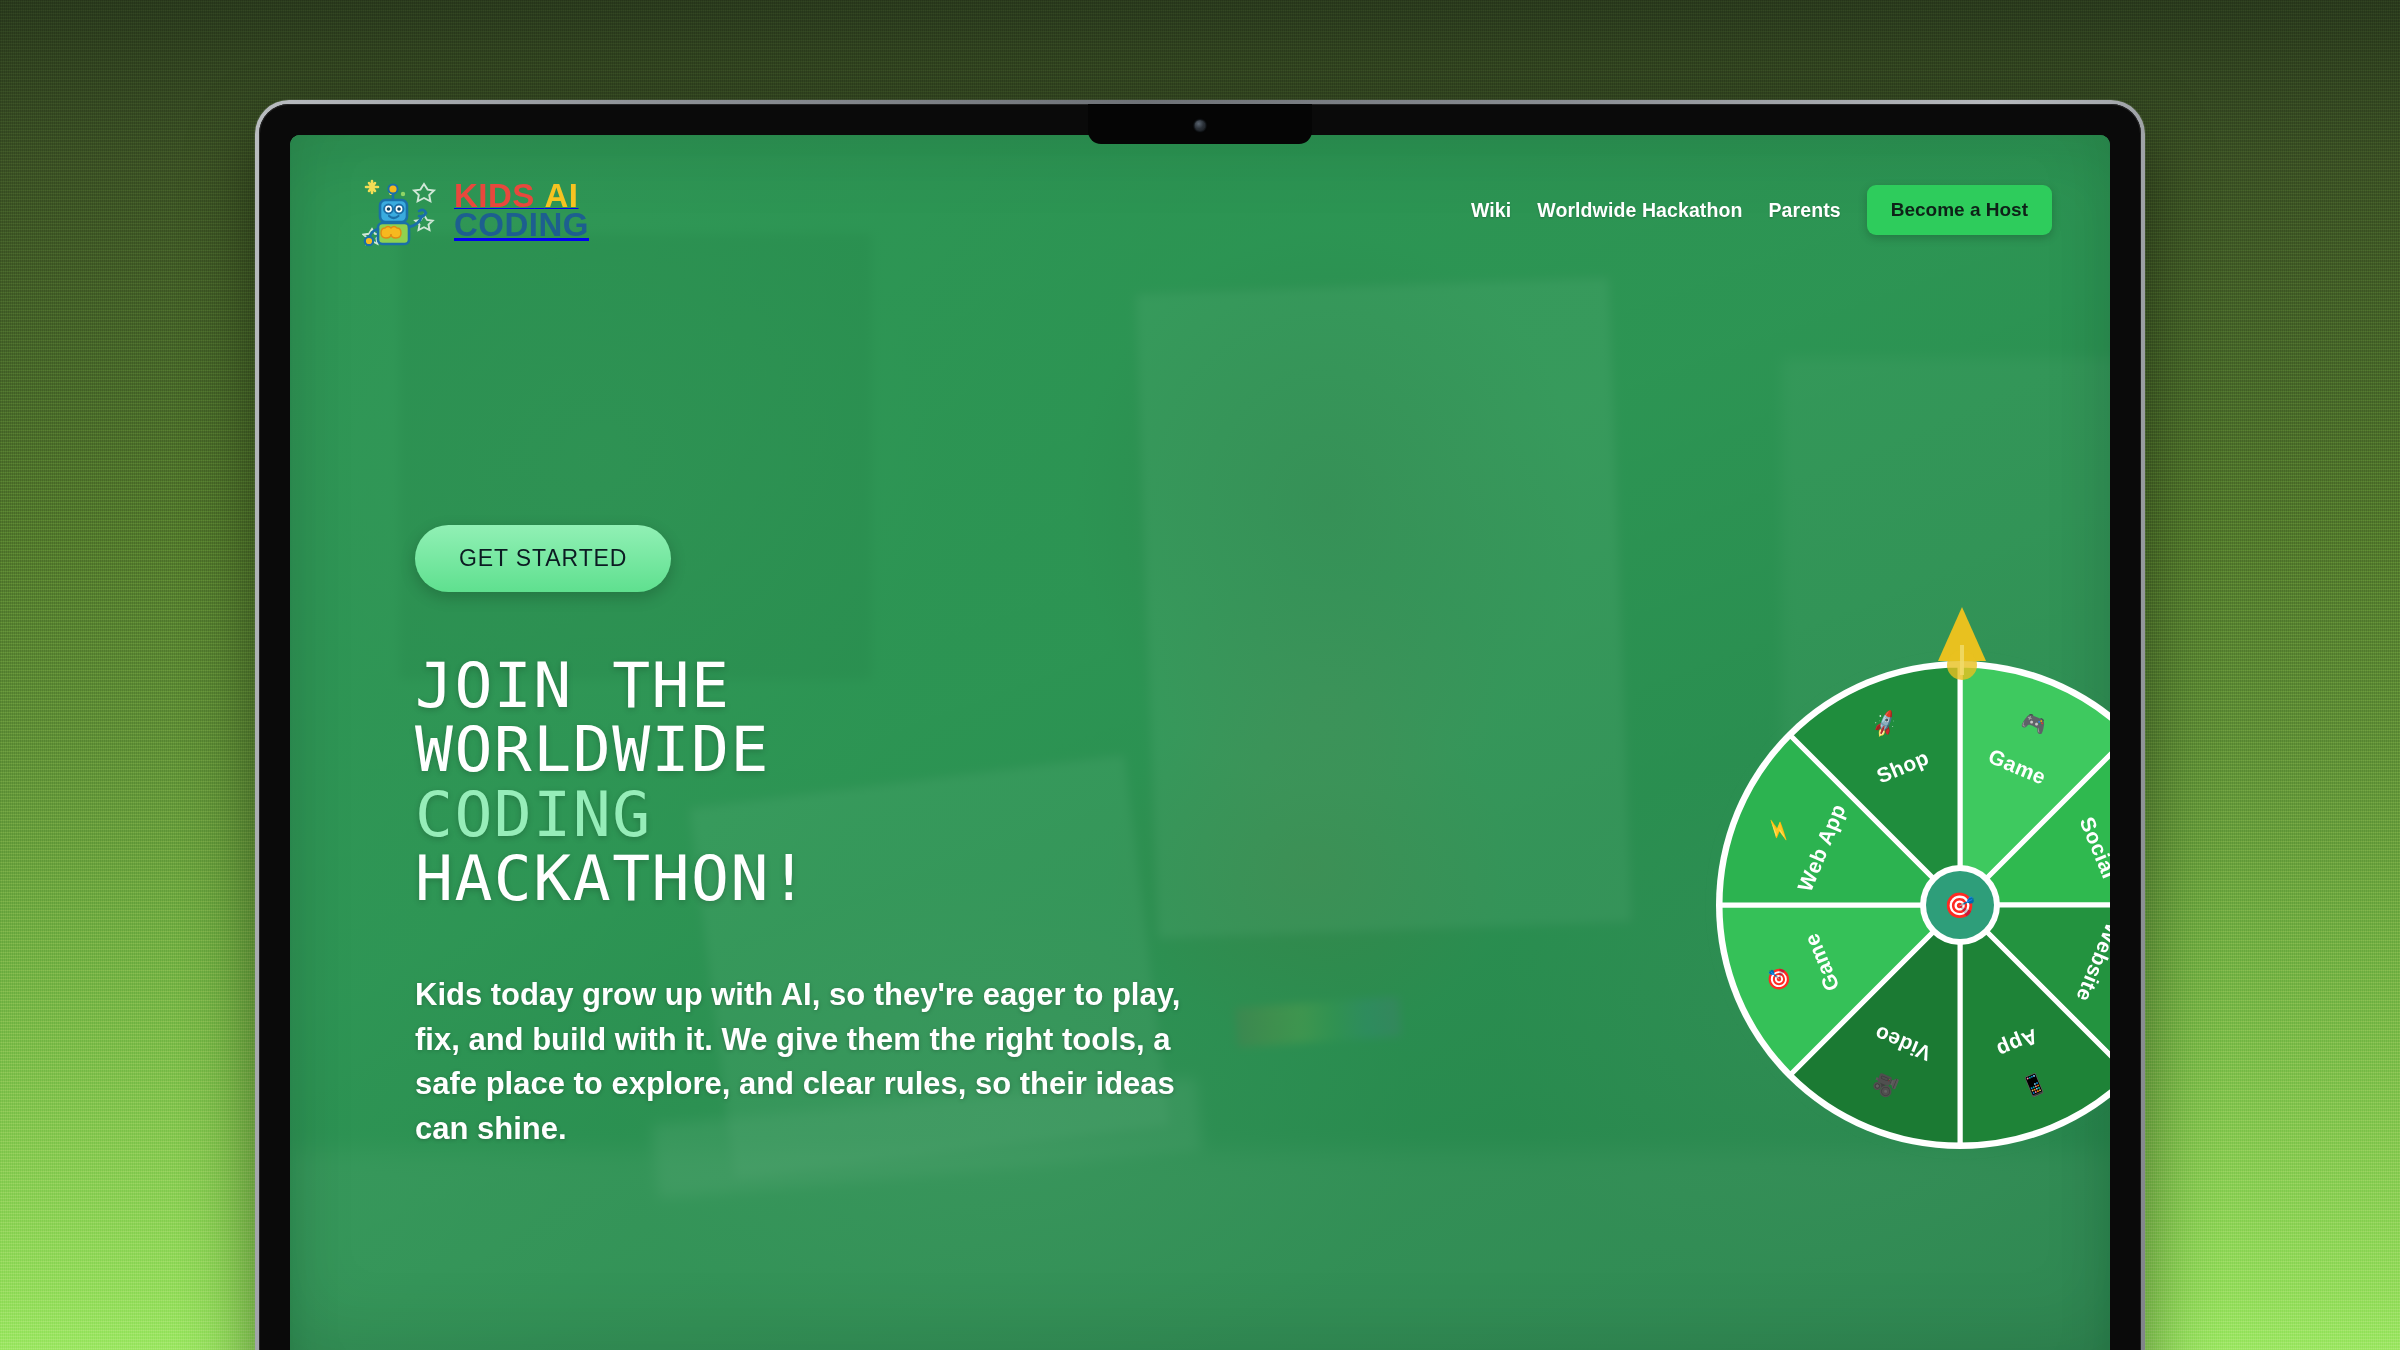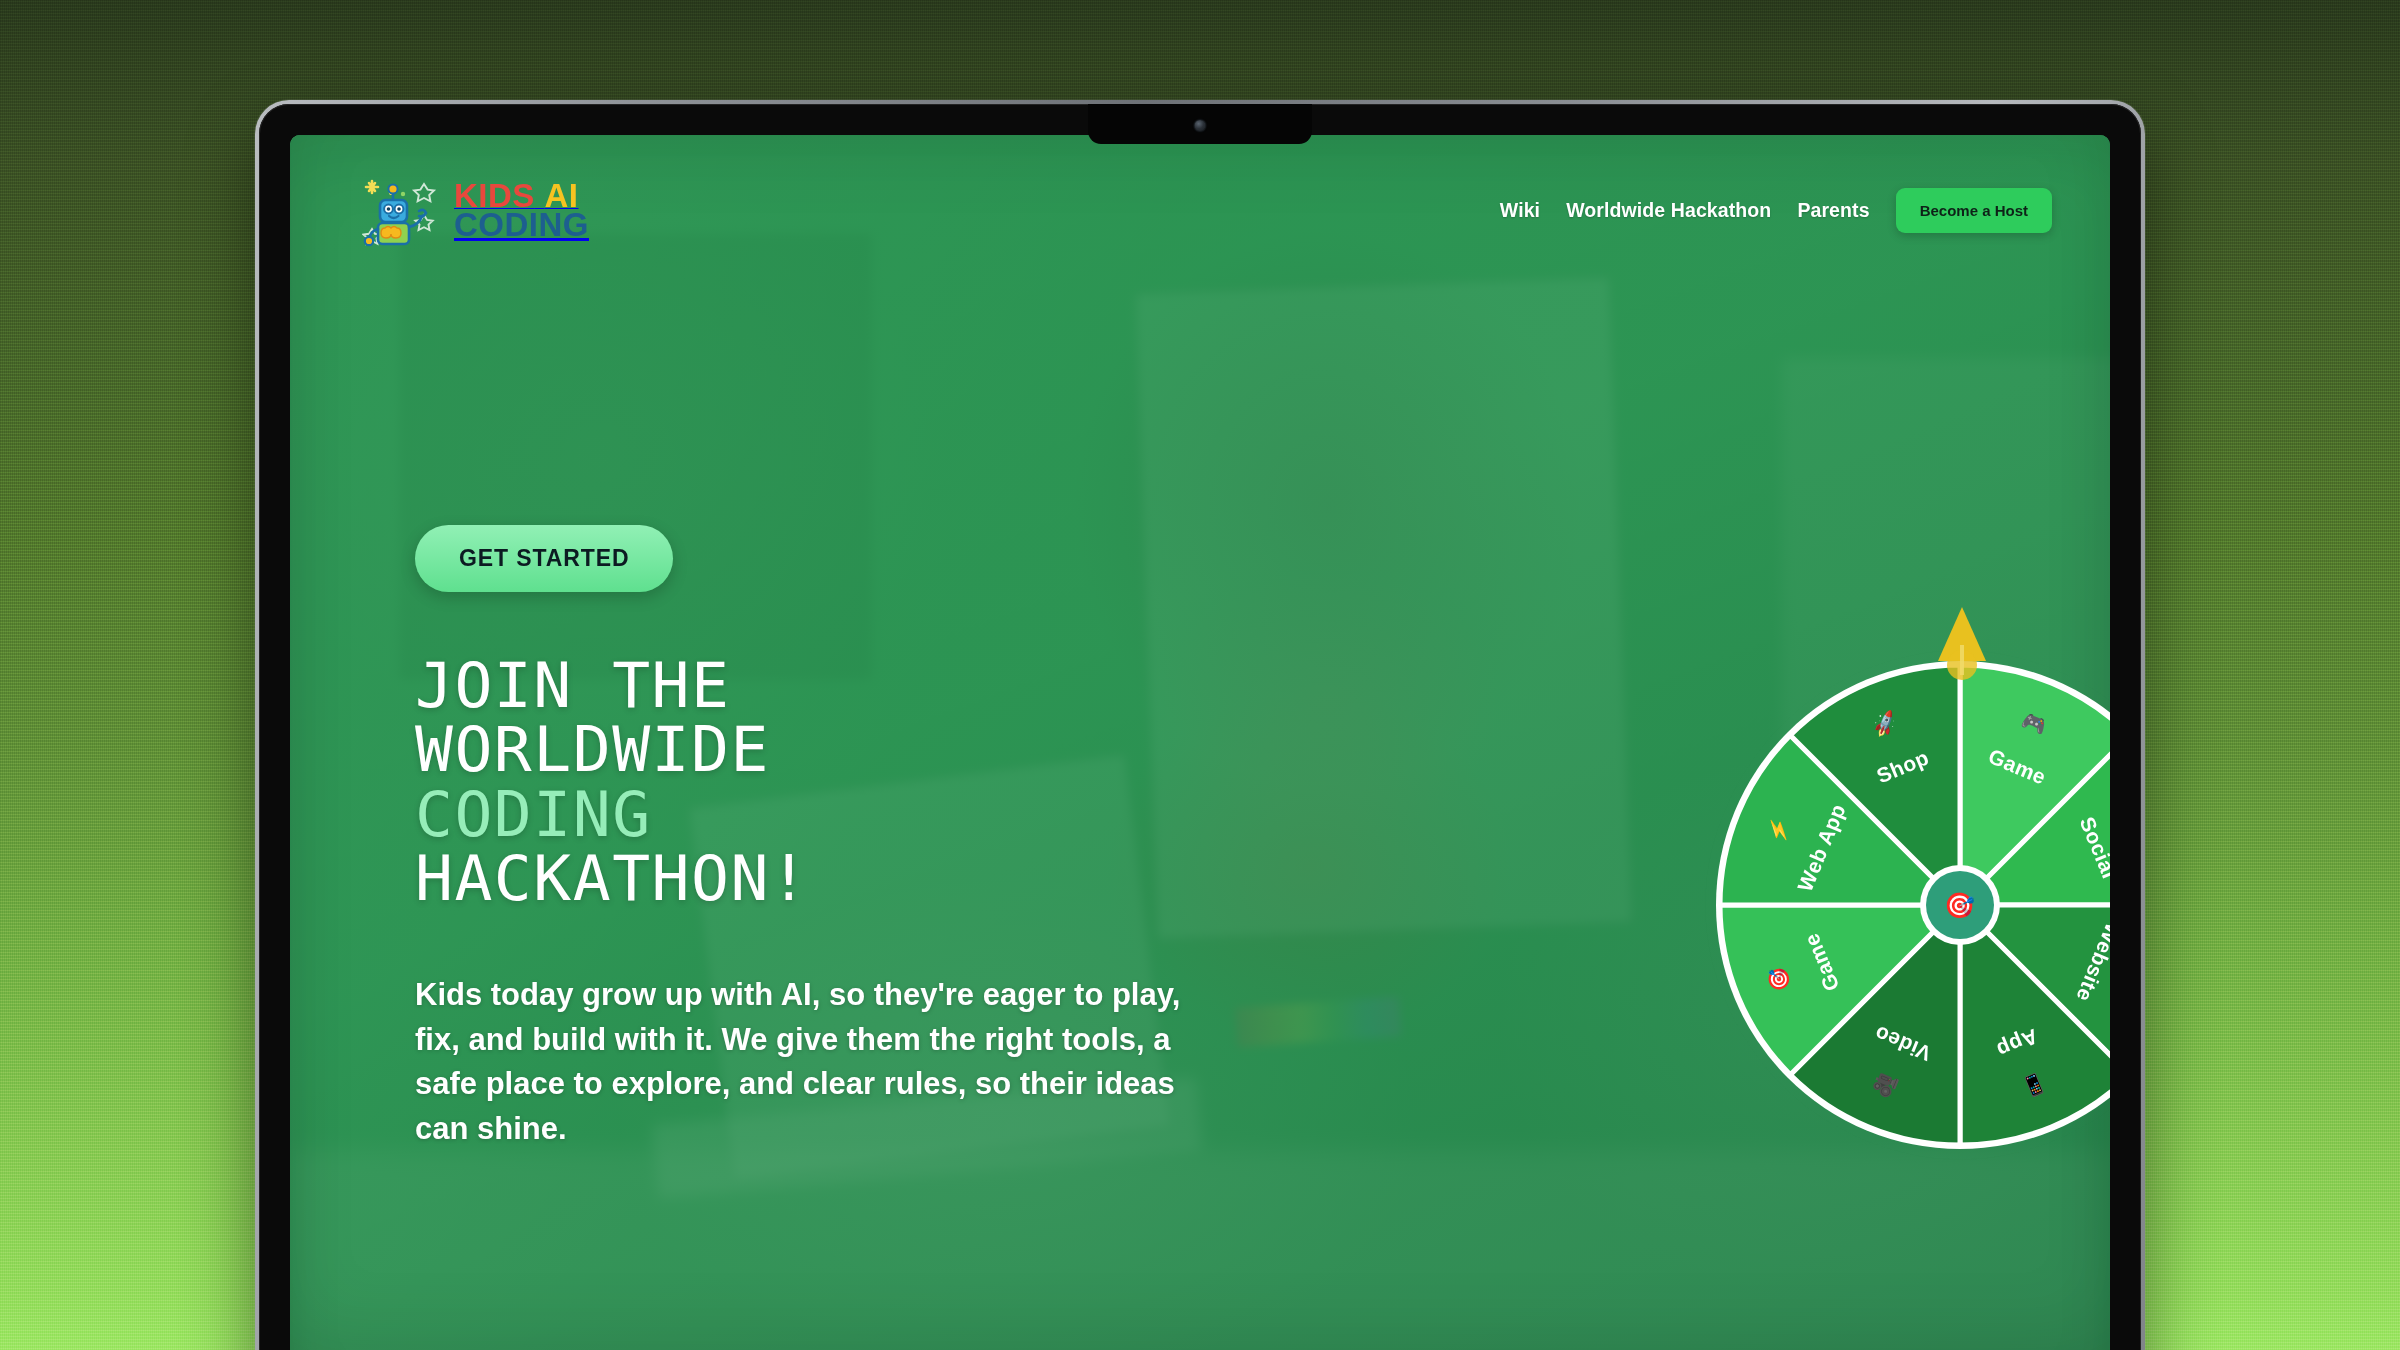--- a/index.html
+++ b/index.html
@@ -77,31 +77,31 @@
   #logo-wordmark{line-height:.88;}
   .wm1{font-size:33px;font-weight:800;letter-spacing:.5px;}
   .wm-kids{color:#e8483d;}
   .wm-ai{color:#f6c321;}
   .wm-coding{font-size:33px;font-weight:800;color:#1d5f8f;letter-spacing:.5px;}
 
   #nav{display:flex;align-items:center;gap:26px;}
   .nav-link{color:#fff;font-size:19.5px;font-weight:700;letter-spacing:.1px;text-decoration:none;white-space:nowrap;text-shadow:0 1px 2px rgba(0,0,0,.22);}
   #become-host-button{
     background:#2ecc5c;color:#0e2218;border:none;border-radius:9px;
-    padding:14px 24px;font-size:15px;font-weight:700;font-family:inherit;cursor:pointer;
+    padding:14px 24px;font-size:19px;font-weight:700;font-family:inherit;cursor:pointer;
     box-shadow:0 3px 10px rgba(0,0,0,.20);white-space:nowrap;
   }
 
   
   #hero{position:absolute;left:0;top:150px;right:0;bottom:0;z-index:4;}
   #hero-left{position:absolute;left:125px;top:240px;width:880px;}
   #get-started-button{
     background:linear-gradient(180deg,#91f0b5 0%,#5fe08f 100%);
     color:#0c1b22;border:none;border-radius:40px;padding:20px 44px;
-    font-size:23px;font-weight:700;letter-spacing:.9px;font-family:inherit;cursor:pointer;
+    font-size:23px;font-weight:400;letter-spacing:.9px;font-family:inherit;cursor:pointer;
     box-shadow:0 5px 16px rgba(0,0,0,.20);
   }
   #headline{margin:62px 0 0 0;font-family:"DejaVu Sans Mono","Liberation Mono",monospace;
     font-size:63px;font-weight:400;line-height:1.02;letter-spacing:1.5px;color:#ffffff;
     text-shadow:0 2px 6px rgba(0,0,0,.20);}
   #headline .accent{color:#96edb9;}
   #hero-paragraph{margin:62px 0 0 0;width:780px;color:#ffffff;font-size:31px;line-height:1.44;
     font-weight:700;text-shadow:0 1px 4px rgba(0,0,0,.22);}
 
   

